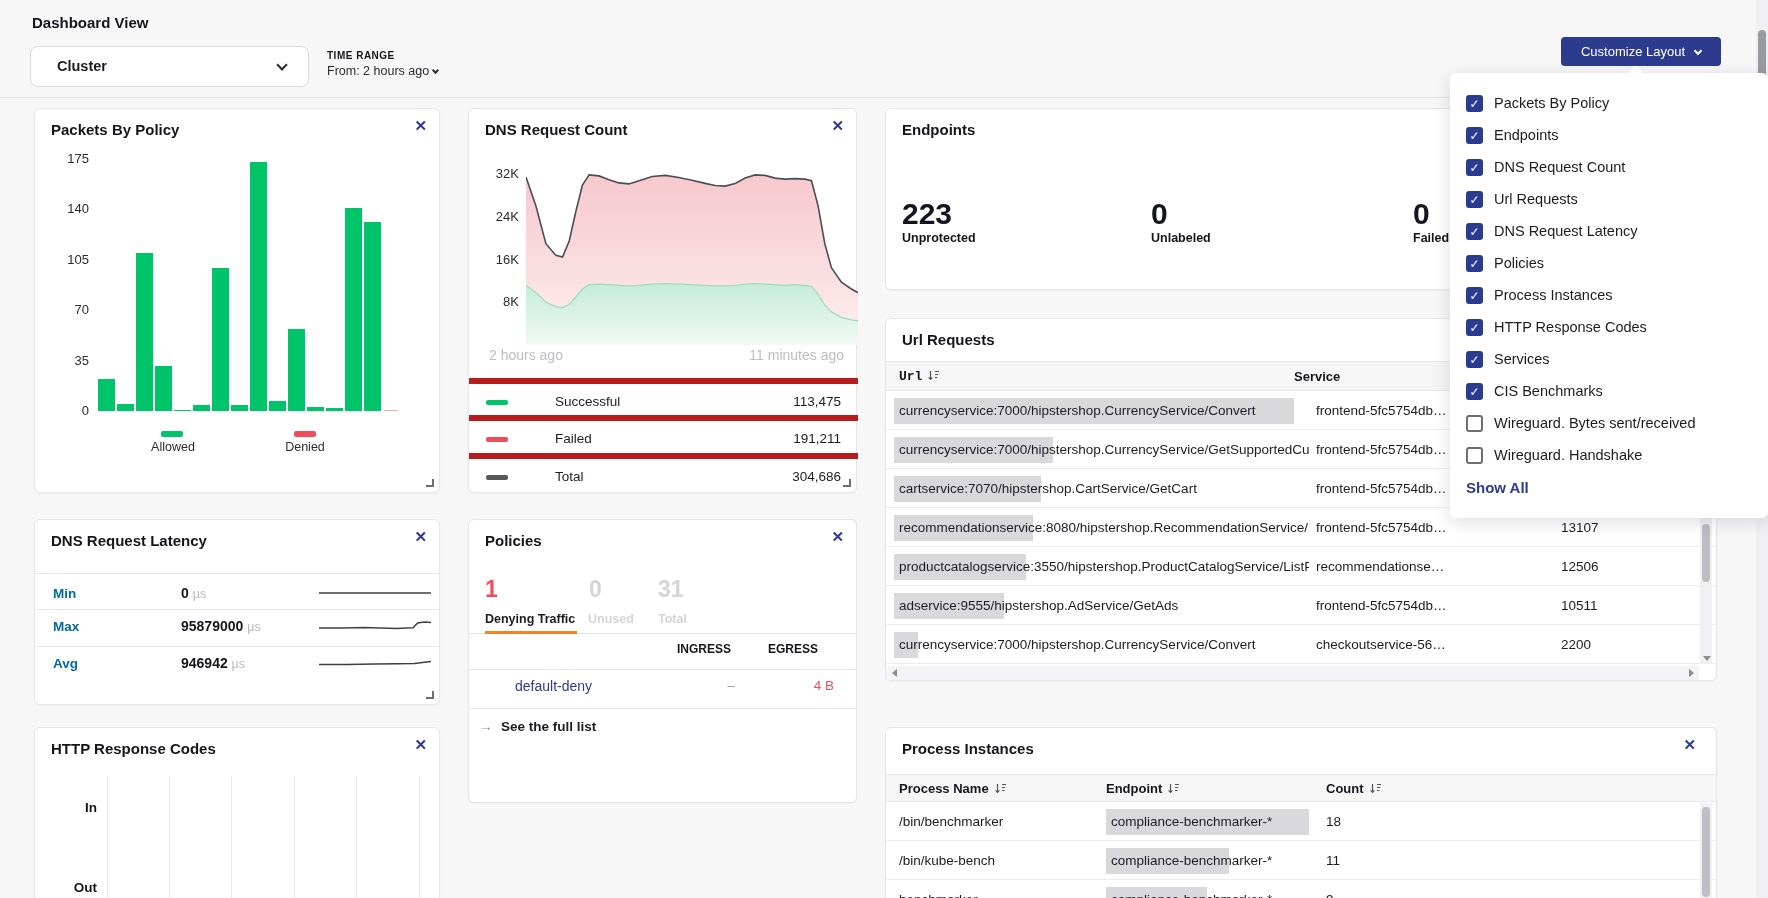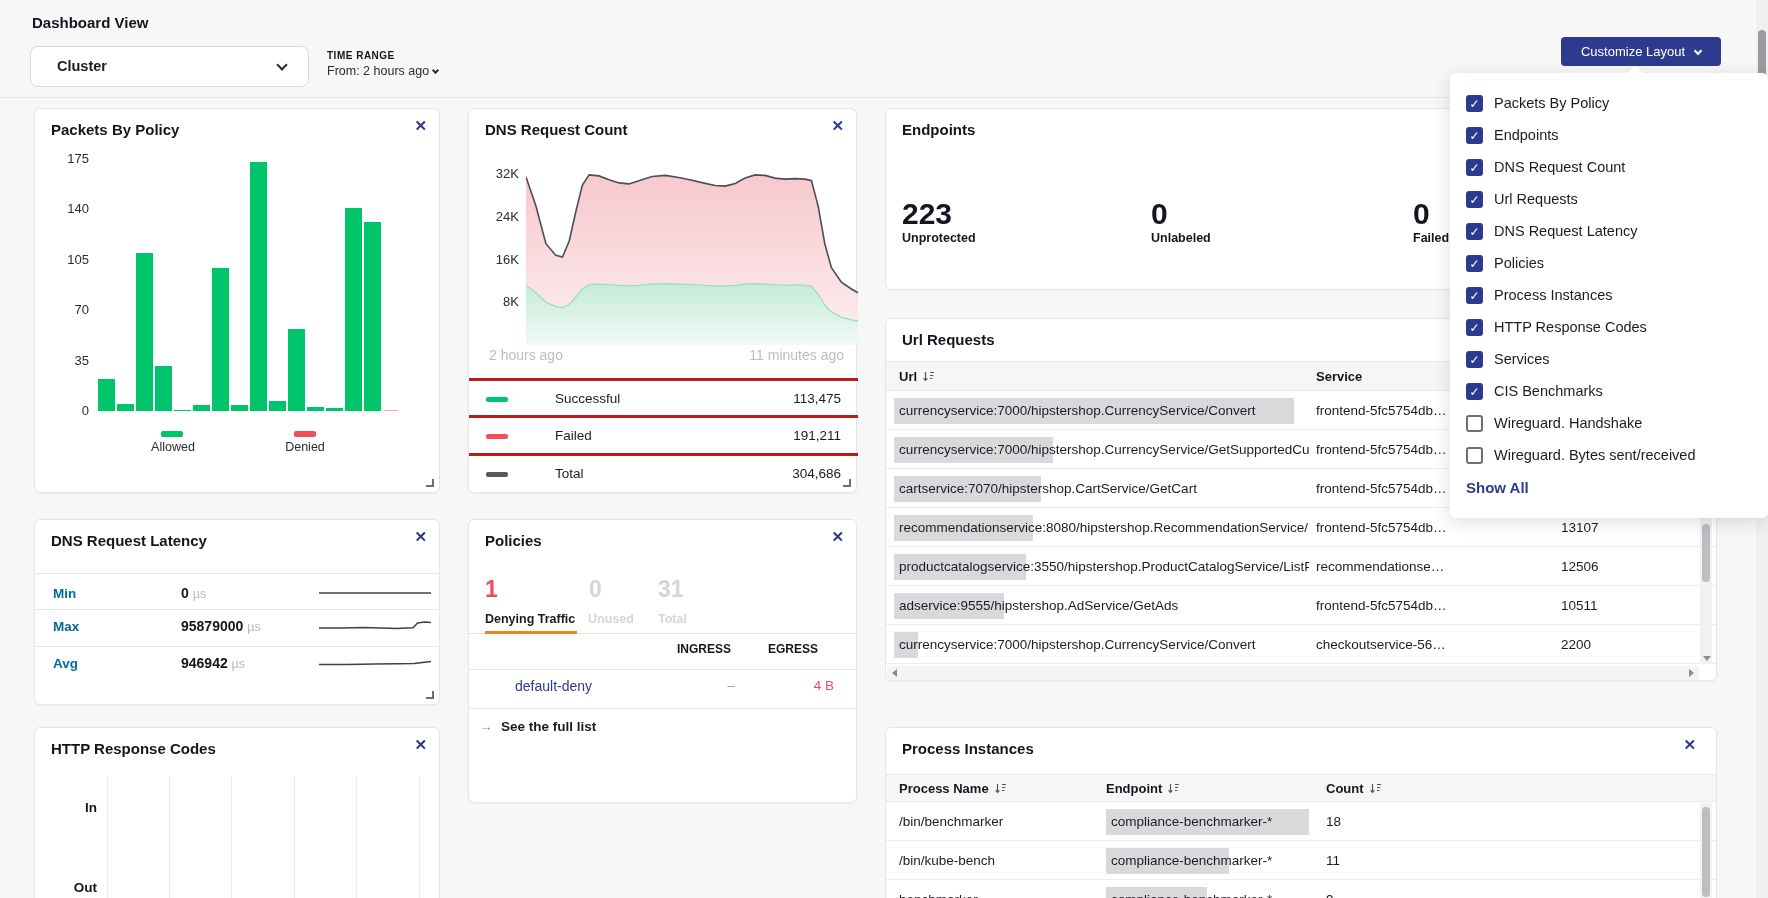--- a/index.html
+++ b/index.html
@@ -31,21 +31,21 @@
 
   
   #pbp-bars { position:absolute; left:63px; top:50px; width:345px; height:252px; }
   #pbp-bars .bar { position:absolute; bottom:0; width:17px; background:#00c46a; }
   .lg-swatch { position:absolute; width:22px; height:6px; border-radius:2px; top:322px; }
   .lg-label { position:absolute; top:331px; width:80px; text-align:center; font-size:12.5px; color:#2b2b33; }
 
   
   #dns-plot { position:absolute; left:57px; top:44px; }
   .xlab { position:absolute; top:238px; font-size:14px; color:#bcbcc3; }
-  .leg-row { position:absolute; left:0; width:389px; height:37px; border-top:3px solid #b91c1c; }
+  .leg-row { position:absolute; left:0; width:389px; height:37px; border-top:6px solid #b91c1c; }
   .leg-sw { position:absolute; left:17px; top:16px; width:22px; height:5px; border-radius:2px; }
   .leg-lb { position:absolute; left:86px; top:10px; font-size:13.5px; color:#1b1b26; }
   .leg-vl { position:absolute; right:17px; top:10px; font-size:13.5px; color:#1b1b26; }
 
   
   .stat-num { position:absolute; font-size:30px; font-weight:800; color:#15151f; }
   .stat-lab { position:absolute; font-size:12.5px; font-weight:bold; color:#15151f; }
 
   
   .thead { position:absolute; left:0; width:100%; background:#f6f6f7; border-top:1px solid #e7e7ea; border-bottom:1px solid #e7e7ea; }
@@ -197,25 +197,25 @@
     <span class="stat-lab" style="left:16px; top:122px;">Unprotected</span>
     <span class="stat-num" style="left:265px; top:88px;">0</span>
     <span class="stat-lab" style="left:265px; top:122px;">Unlabeled</span>
     <span class="stat-num" style="left:527px; top:88px;">0</span>
     <span class="stat-lab" style="left:527px; top:122px;">Failed</span>
   </div>
 
   <div class="card" style="left:885px; top:318px; width:832px; height:363px;">
     <div class="ctitle">Url Requests</div>
     <div class="thead" style="top:42px; height:30px;">
-      <span class="th" style="left:13px;"><span>Url</span><svg class="sorticon" width="13" height="11" viewBox="0 0 13 11">
+      <span class="th" style="left:13px;font-family:Liberation Mono, monospace;"><span>Url</span><svg class="sorticon" width="13" height="11" viewBox="0 0 13 11">
             <path d="M3.5 1v8.2M1.6 7.4l1.9 2 1.9-2" fill="none" stroke="#55555c" stroke-width="1.2"></path>
             <path d="M8 1.5h4M8 4.5h3.2M8 7.5h2.4" stroke="#55555c" stroke-width="1.2"></path>
           </svg></span>
-      <span class="th" style="left:430px;">Service</span>
+      <span class="th" style="left:408px;">Service</span>
     </div>
     <div id="url-rows">
         <div class="trow" style="top: 72px; height: 39px;">
           <span class="hl" style="left:8px; width:400px;"></span>
      <span class="cell" style="left:13px; width:410px;">currencyservice:7000/hipstershop.CurrencyService/Convert</span>
      <span class="cell" style="left:430px; width:180px;">frontend-5fc5754db…</span>
      <span class="cell" style="left:675px; width:90px;"></span>
         </div>
         <div class="trow" style="top: 111px; height: 39px;">
           <span class="hl" style="left:8px; width:159px;"></span>
@@ -409,23 +409,23 @@
         <div class="mi">
           <span class="cb on">✓</span>
           <span class="ml">Services</span>
         </div>
         <div class="mi">
           <span class="cb on">✓</span>
           <span class="ml">CIS Benchmarks</span>
         </div>
         <div class="mi">
           <span class="cb"></span>
+          <span class="ml">Wireguard. Bytes sent/received</span>
+        </div>
+        <div class="mi">
+          <span class="cb"></span>
           <span class="ml">Wireguard. Handshake</span>
         </div>
-        <div class="mi">
-          <span class="cb"></span>
-          <span class="ml">Wireguard. Bytes sent/received</span>
-        </div>
       </div>
     <span id="show-all">Show All</span>
   </div>
 
 </div>
 
 </body></html>

